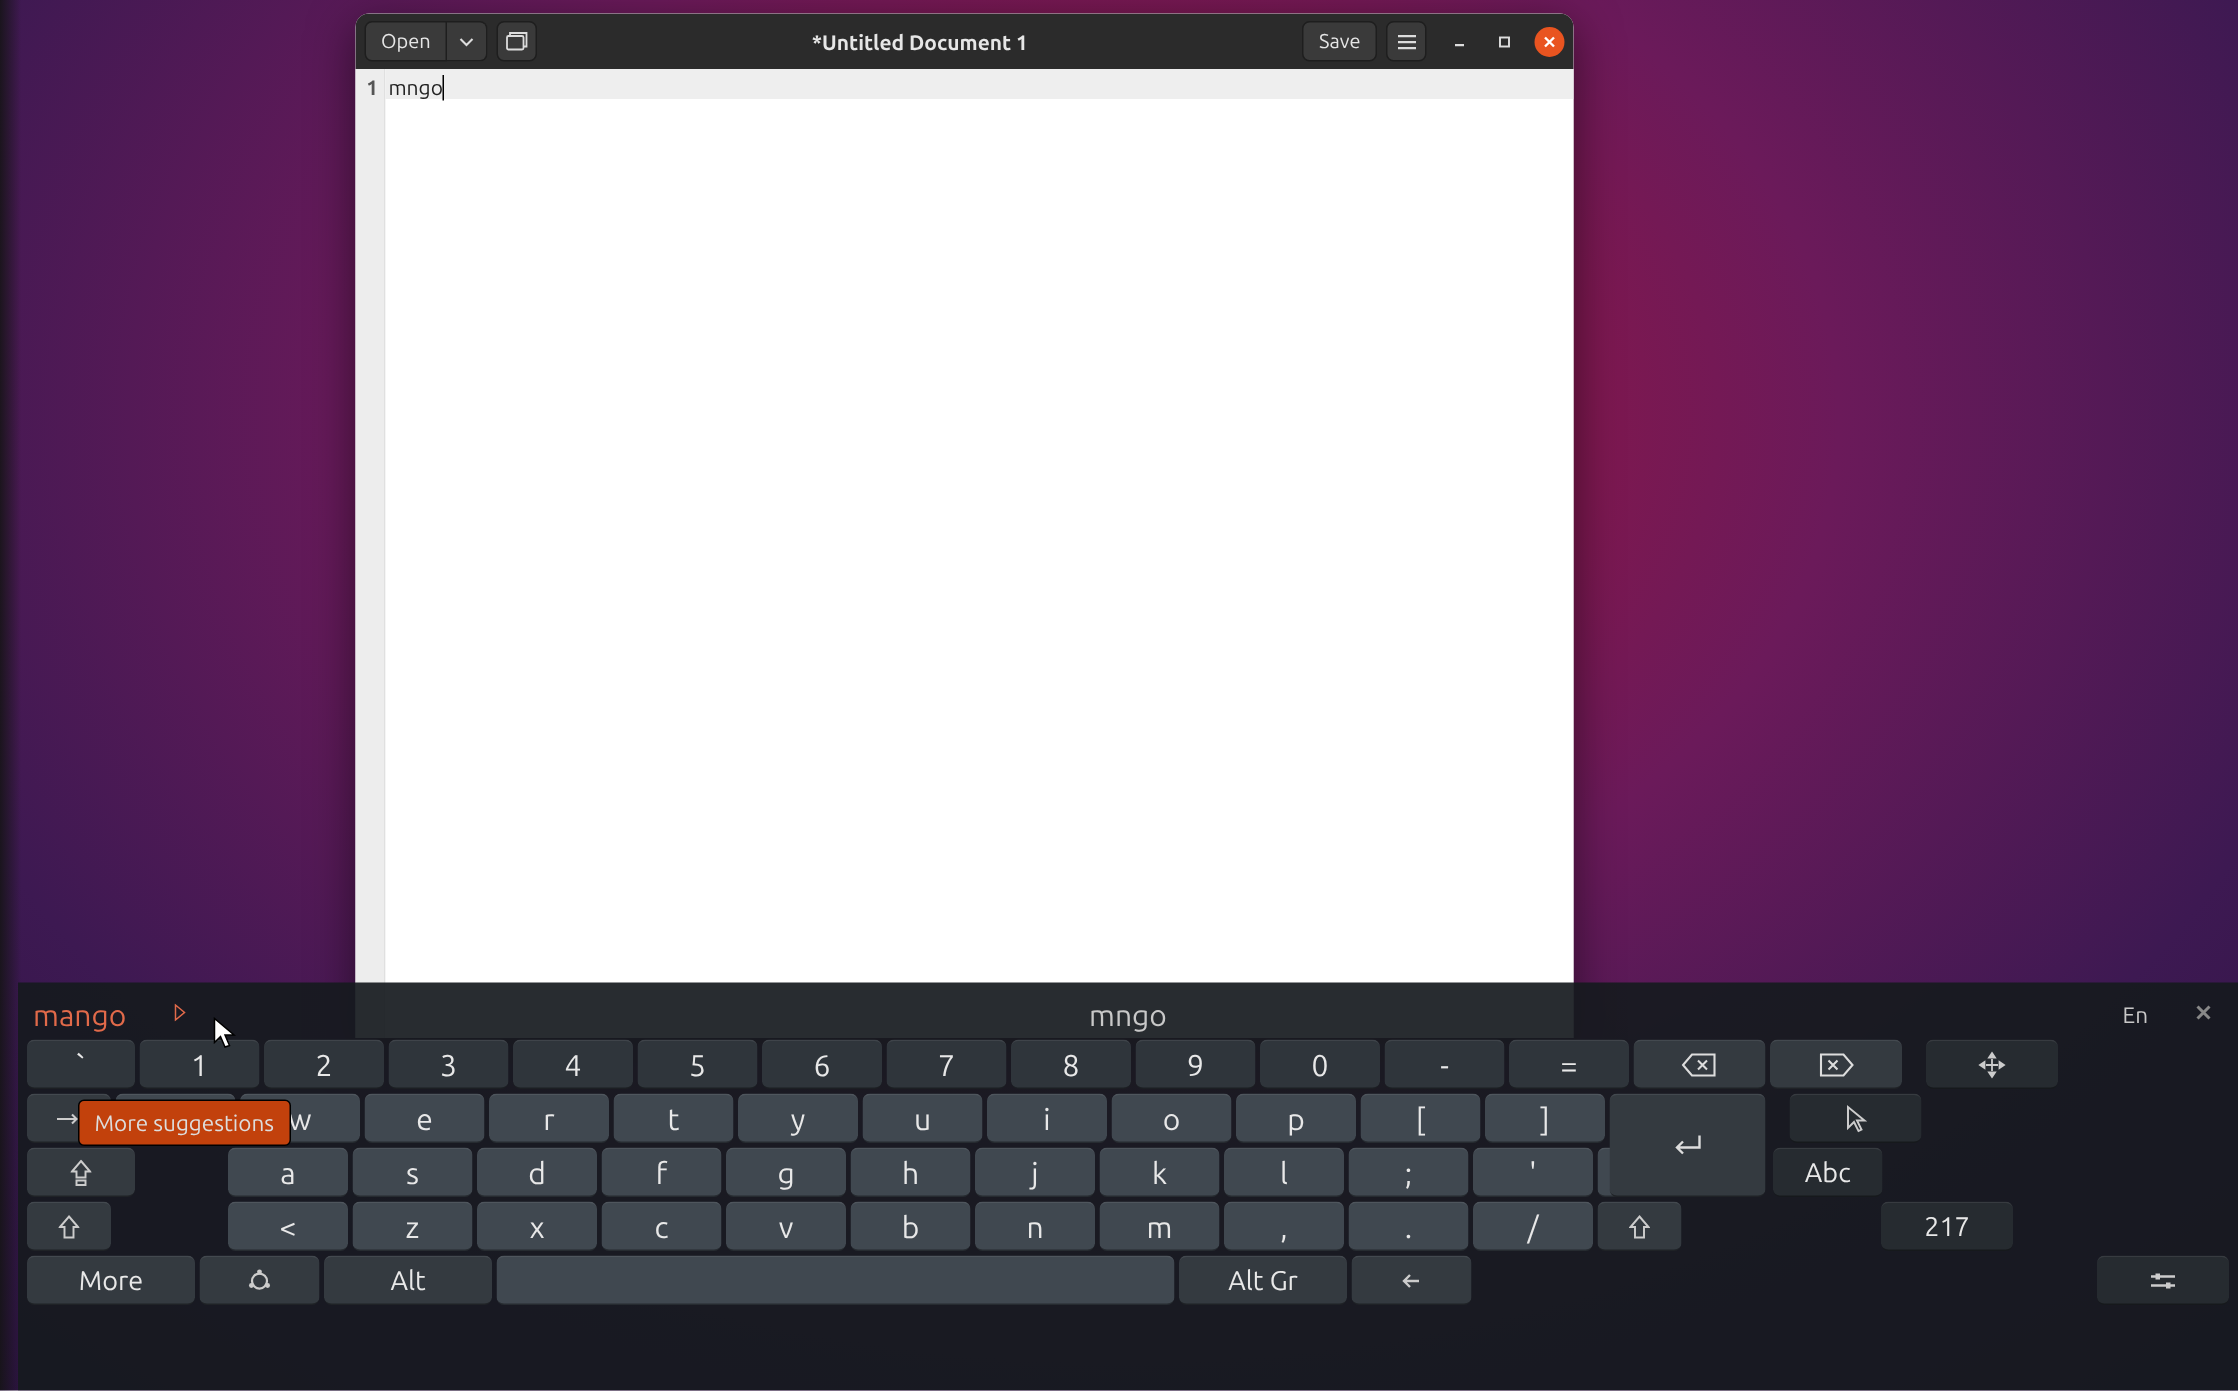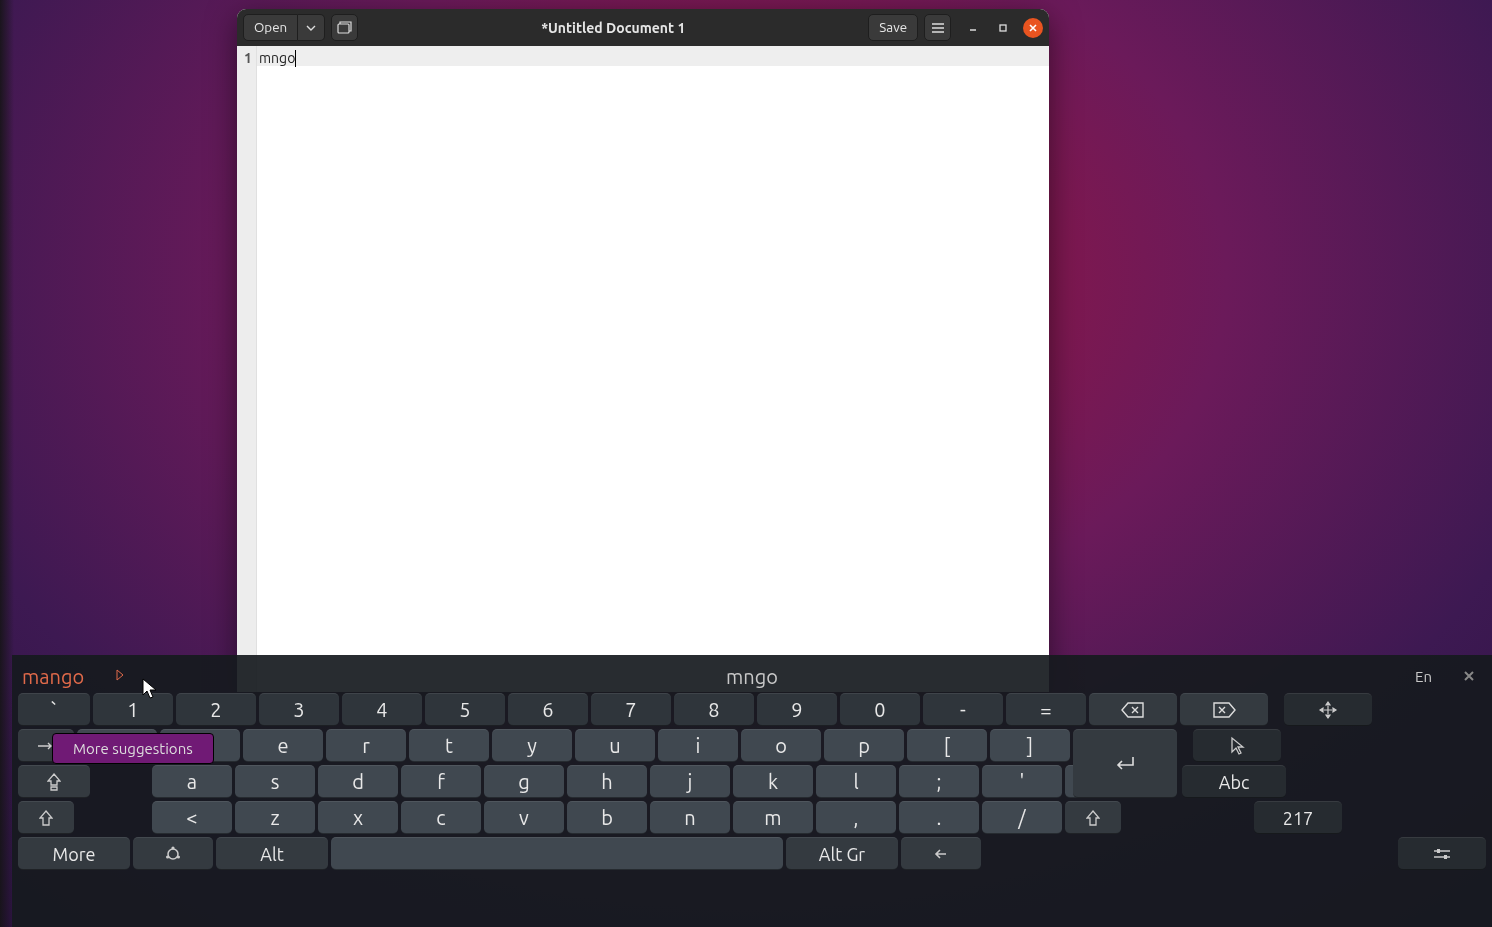--- a/index.html
+++ b/index.html
@@ -107,24 +107,24 @@
   }
   .sugg-word { color:#e16a4a; font-size:20px; margin-right:12px; cursor:pointer;}
   .sugg-more { color:#e16a4a; font-size:13px; margin-left:20px; cursor:pointer;}
   .sugg-center { position:absolute; left:0; right:0; text-align:center; color:#c8c8c8; font-size:20px; pointer-events:none;}
   .sugg-right { margin-left:auto; display:flex; align-items:center; gap:24px; color:#c8c8c8; font-size:15px;}
   .sugg-x { font-size:18px; color:#888; cursor:pointer; padding:0 6px;}
 
   .tooltip {
     position:absolute;
     left:40px; top:78px;
-    background:#701a75;
+    background:#c2410c;
     color:#ddd;
     font-size:15px;
-    padding:6px 20px;
+    padding:6px 10px;
     border-radius:4px;
     white-space:nowrap;
     z-index:10;
     border:1px solid #000;
   }
 
   .rows { flex:1; display:flex; flex-direction:column; gap:3px; }
   .row { display:flex; gap:3px; height:33px;}
   .key {
     background:#404850;
@@ -316,21 +316,21 @@
       <div class="key" style="width:80px">g</div>
       <div class="key" style="width:80px">h</div>
       <div class="key" style="width:80px">j</div>
       <div class="key" style="width:80px">k</div>
       <div class="key" style="width:80px">l</div>
       <div class="key" style="width:80px">;</div>
       <div class="key" style="width:80px">'</div>
       <div class="key" style="width:80px">\</div>
       <div style="width:18px"></div>
       <div style="width:10px"></div>
-      <div class="key darker lbl-md" style="width:104px">Abc</div>
+      <div class="key darker lbl-md" style="width:73px">Abc</div>
     </div>
 
     <div class="row">
       <div class="key sp" style="width:56px">
         <svg class="kicon" width="14" height="16" viewBox="0 0 14 16">
             <path d="M7 1 L13 8 H10 V15 H4 V8 H1 Z" fill="none" stroke="#ccc" stroke-width="1.3"></path>
           </svg>
       </div>
       <div style="width:72px"></div>
       <div class="key" style="width:80px">&lt;</div>

